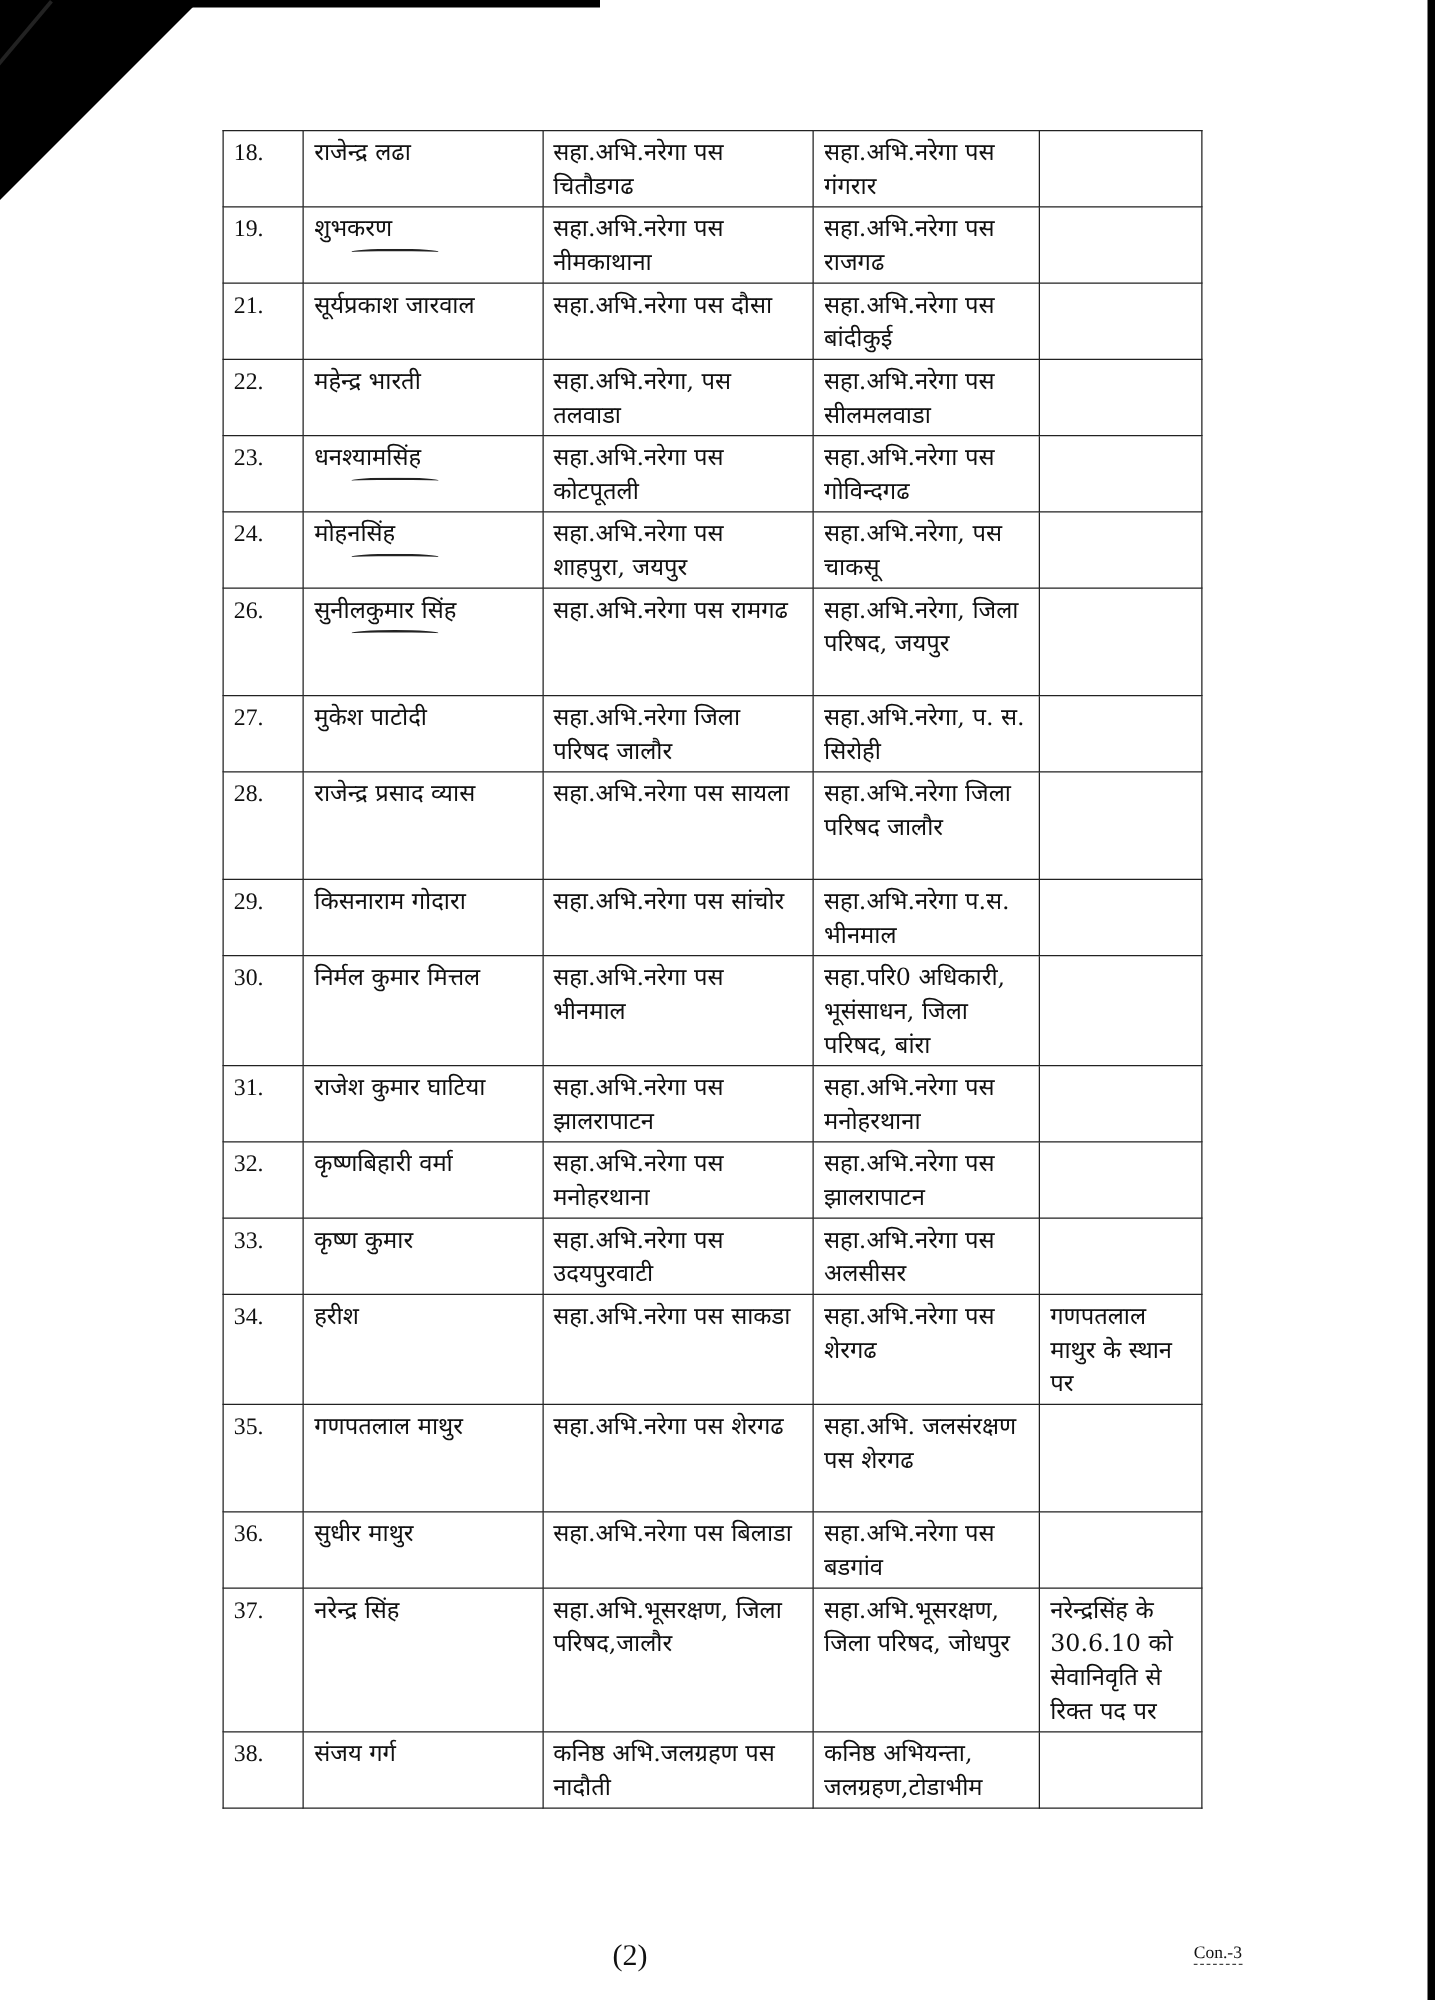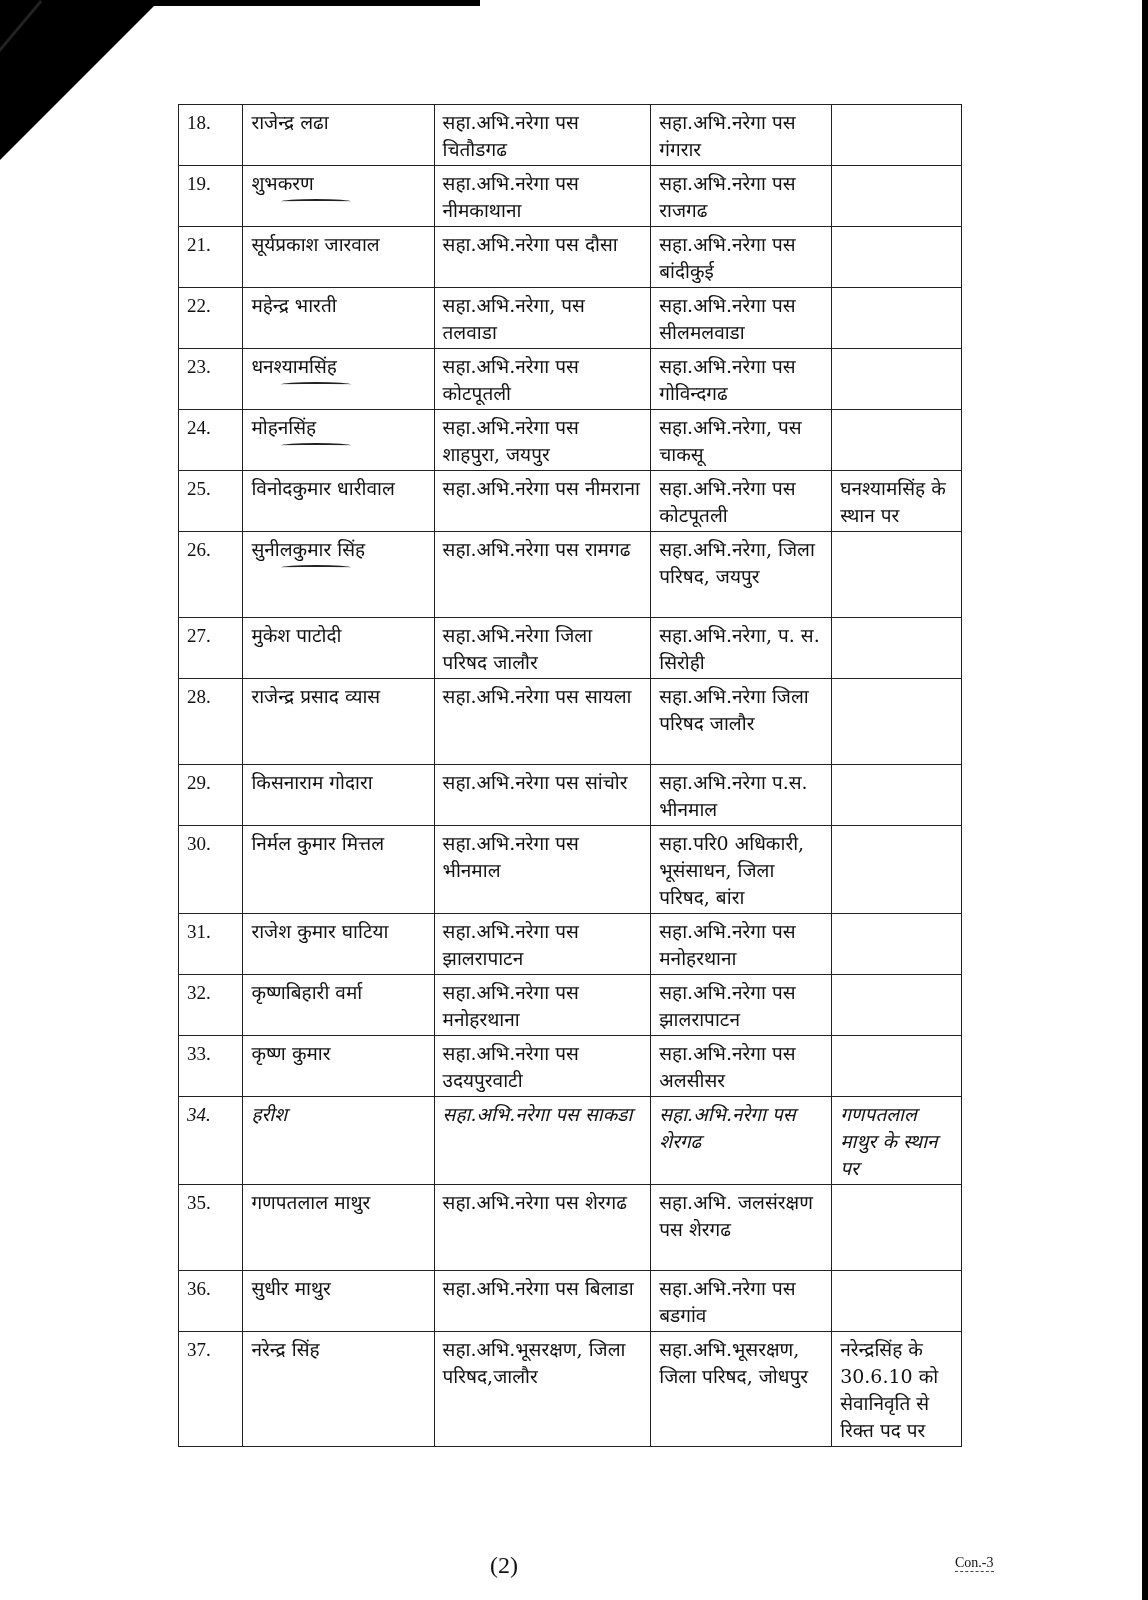--- a/index.html
+++ b/index.html
@@ -93,27 +93,20 @@
         <td class="to"><span>सहा.अभि.नरेगा पस गोविन्दगढ</span></td>
         <td class="remark"><span></span></td>
       </tr>
       <tr style="height: 56px;">
         <td class="sn"><span>24.</span></td>
         <td class="name"><span>मोहनसिंह</span><span class="ink"></span></td>
         <td class="from"><span>सहा.अभि.नरेगा पस शाहपुरा, जयपुर</span></td>
         <td class="to"><span>सहा.अभि.नरेगा, पस चाकसू</span></td>
         <td class="remark"><span></span></td>
       </tr>
-      <tr style="height: 56px;">
-        <td class="sn"><span>25.</span></td>
-        <td class="name"><span>विनोदकुमार धारीवाल</span></td>
-        <td class="from"><span>सहा.अभि.नरेगा पस नीमराना</span></td>
-        <td class="to"><span>सहा.अभि.नरेगा पस कोटपूतली</span></td>
-        <td class="remark"><span>घनश्यामसिंह के स्थान पर</span></td>
-      </tr>
       <tr style="height: 86px; margin-left: 16px;">
         <td class="sn"><span>26.</span></td>
         <td class="name"><span>सुनीलकुमार सिंह</span><span class="ink"></span></td>
         <td class="from"><span>सहा.अभि.नरेगा पस रामगढ</span></td>
         <td class="to"><span>सहा.अभि.नरेगा, जिला परिषद, जयपुर</span></td>
         <td class="remark"><span></span></td>
       </tr>
       <tr style="height: 56px;">
         <td class="sn"><span>27.</span></td>
         <td class="name"><span>मुकेश पाटोदी</span></td>
@@ -156,21 +149,21 @@
         <td class="to"><span>सहा.अभि.नरेगा पस झालरापाटन</span></td>
         <td class="remark"><span></span></td>
       </tr>
       <tr style="height: 56px;">
         <td class="sn"><span>33.</span></td>
         <td class="name"><span>कृष्ण कुमार</span></td>
         <td class="from"><span>सहा.अभि.नरेगा पस उदयपुरवाटी</span></td>
         <td class="to"><span>सहा.अभि.नरेगा पस अलसीसर</span></td>
         <td class="remark"><span></span></td>
       </tr>
-      <tr style="height: 86px; font-style: italic;">
+      <tr style="height: 86px;">
         <td class="sn"><span>34.</span></td>
         <td class="name"><span>हरीश</span></td>
         <td class="from"><span>सहा.अभि.नरेगा पस साकडा</span></td>
         <td class="to"><span>सहा.अभि.नरेगा पस शेरगढ</span></td>
         <td class="remark"><span>गणपतलाल माथुर के स्थान पर</span></td>
       </tr>
       <tr style="height: 86px;">
         <td class="sn"><span>35.</span></td>
         <td class="name"><span>गणपतलाल माथुर</span></td>
         <td class="from"><span>सहा.अभि.नरेगा पस शेरगढ</span></td>
@@ -184,17 +177,24 @@
         <td class="to"><span>सहा.अभि.नरेगा पस बडगांव</span></td>
         <td class="remark"><span></span></td>
       </tr>
       <tr style="height: 110px;">
         <td class="sn"><span>37.</span></td>
         <td class="name"><span>नरेन्द्र सिंह</span></td>
         <td class="from"><span>सहा.अभि.भूसरक्षण, जिला परिषद,जालौर</span></td>
         <td class="to"><span>सहा.अभि.भूसरक्षण, जिला परिषद, जोधपुर</span></td>
         <td class="remark"><span>नरेन्द्रसिंह के 30.6.10 को सेवानिवृति से रिक्त पद पर</span></td>
       </tr>
+      <tr style="height: 56px;">
+        <td class="sn"><span>38.</span></td>
+        <td class="name"><span>संजय गर्ग</span></td>
+        <td class="from"><span>कनिष्ठ अभि.जलग्रहण पस नादौती</span></td>
+        <td class="to"><span>कनिष्ठ अभियन्ता, जलग्रहण,टोडाभीम</span></td>
+        <td class="remark"><span></span></td>
+      </tr>
     </tbody>
 </table>
 
 <div class="page-no">(2)</div>
 <div class="cont">Con.-3</div>
 
 </body></html>

